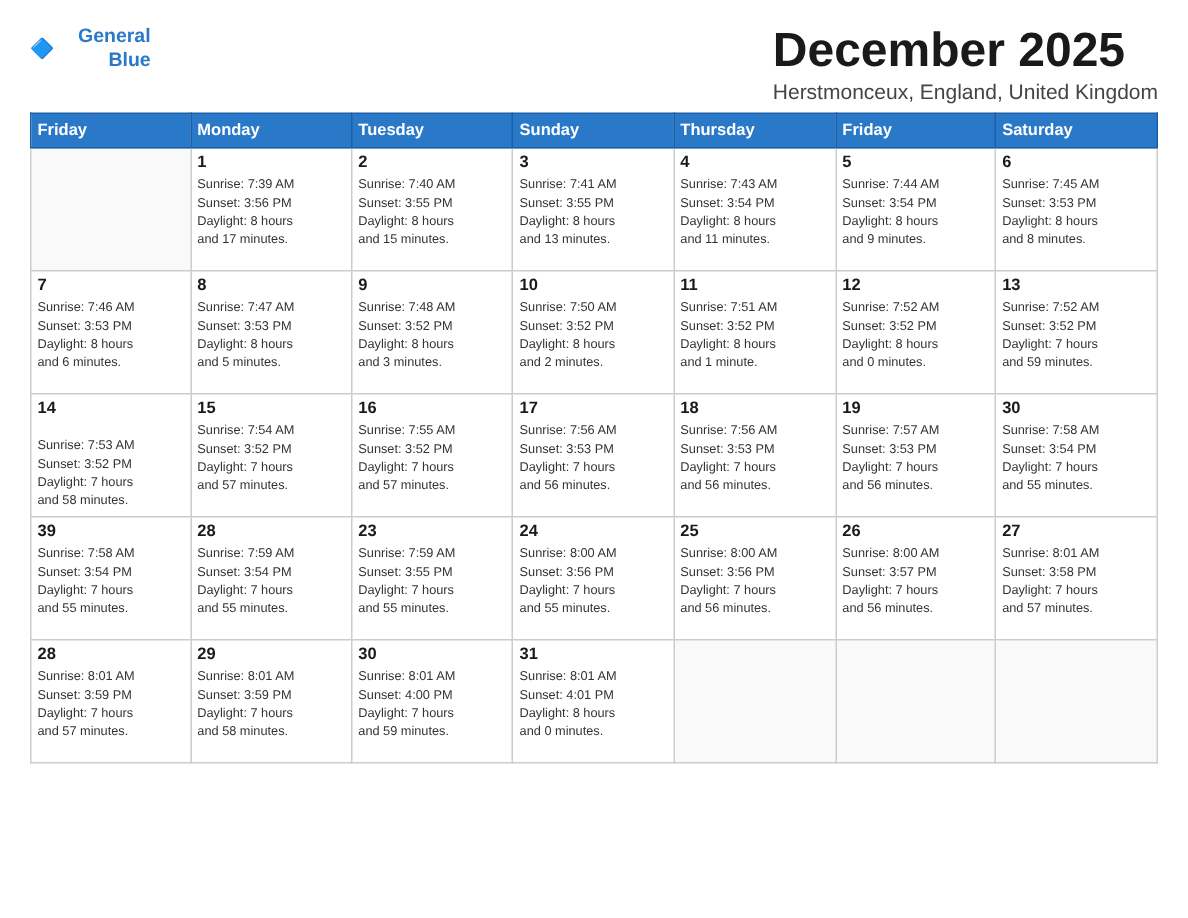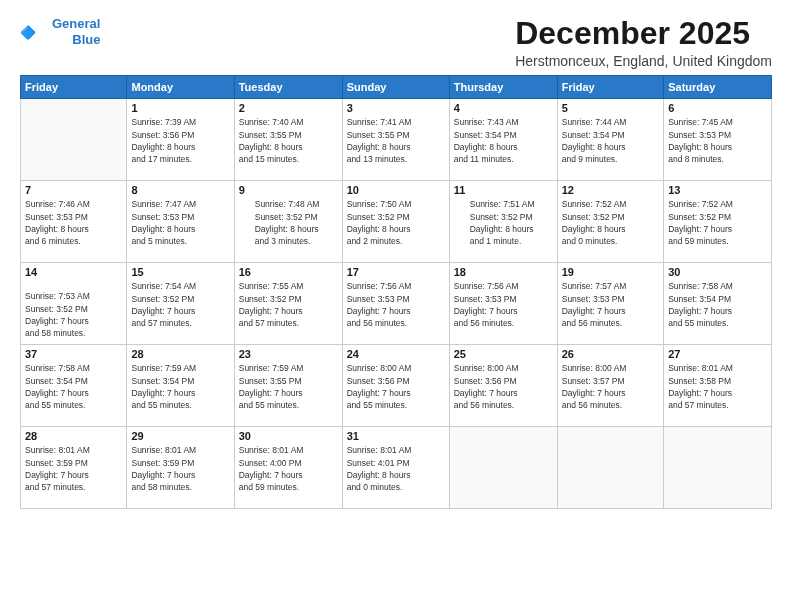--- a/index.html
+++ b/index.html
@@ -183,35 +183,35 @@
           </td>
           <td>
             <div class="day-number">8</div>
             <div class="day-info" style="white-space: pre-line;">Sunrise: 7:47 AM
 Sunset: 3:53 PM
 Daylight: 8 hours
 and 5 minutes.</div>
           </td>
           <td>
             <div class="day-number">9</div>
-            <div class="day-info" style="white-space: pre-line; margin-left: 16px;">Sunrise: 7:48 AM
+            <div class="day-info" style="white-space: pre-line;">Sunrise: 7:48 AM
 Sunset: 3:52 PM
 Daylight: 8 hours
 and 3 minutes.</div>
           </td>
           <td>
             <div class="day-number">10</div>
             <div class="day-info" style="white-space: pre-line;">Sunrise: 7:50 AM
 Sunset: 3:52 PM
 Daylight: 8 hours
 and 2 minutes.</div>
           </td>
           <td>
             <div class="day-number">11</div>
-            <div class="day-info" style="white-space: pre-line; margin-left: 16px;">Sunrise: 7:51 AM
+            <div class="day-info" style="white-space: pre-line;">Sunrise: 7:51 AM
 Sunset: 3:52 PM
 Daylight: 8 hours
 and 1 minute.</div>
           </td>
           <td>
             <div class="day-number">12</div>
             <div class="day-info" style="white-space: pre-line;">Sunrise: 7:52 AM
 Sunset: 3:52 PM
 Daylight: 8 hours
 and 0 minutes.</div>
@@ -270,21 +270,21 @@
           <td>
             <div class="day-number">30</div>
             <div class="day-info" style="white-space: pre-line;">Sunrise: 7:58 AM
 Sunset: 3:54 PM
 Daylight: 7 hours
 and 55 minutes.</div>
           </td>
         </tr>
         <tr class="row-shaded">
           <td>
-            <div class="day-number">37</div>
+            <div class="day-number">39</div>
             <div class="day-info" style="white-space: pre-line;">Sunrise: 7:58 AM
 Sunset: 3:54 PM
 Daylight: 7 hours
 and 55 minutes.</div>
           </td>
           <td>
             <div class="day-number">28</div>
             <div class="day-info" style="white-space: pre-line;">Sunrise: 7:59 AM
 Sunset: 3:54 PM
 Daylight: 7 hours

